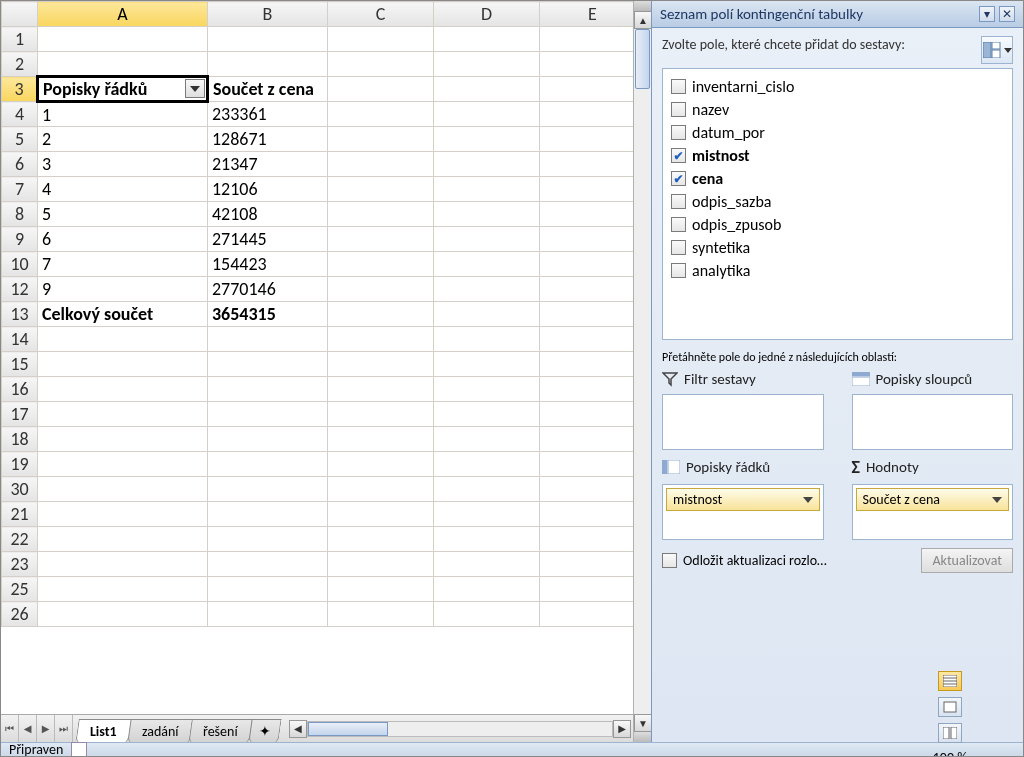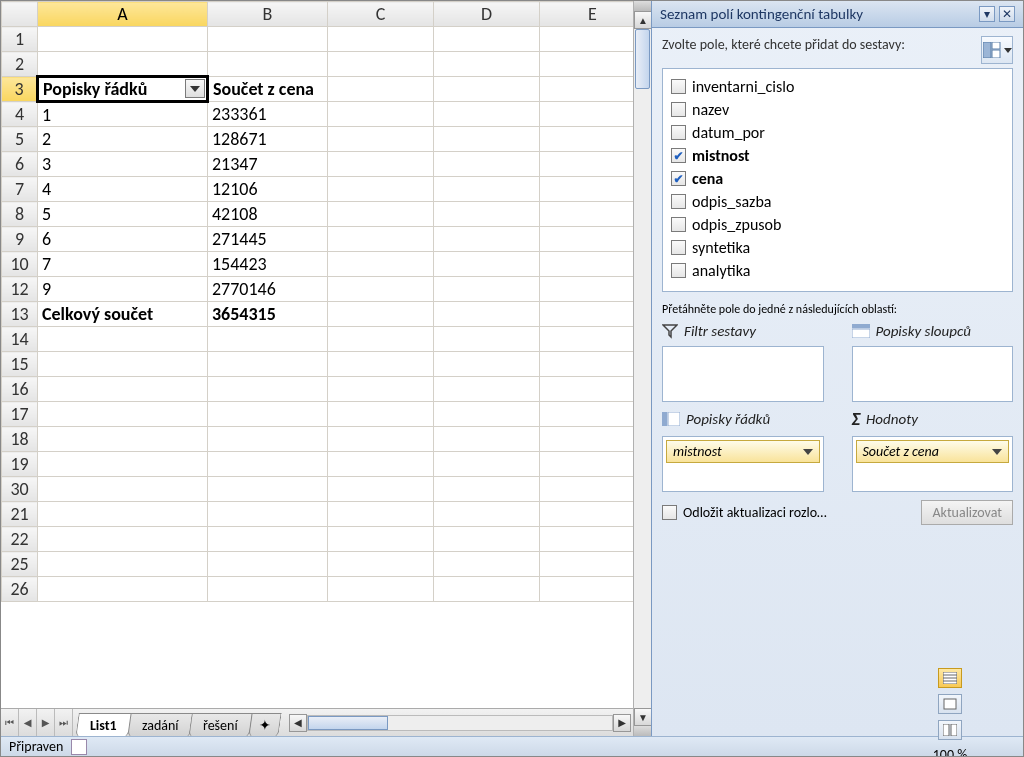--- a/index.html
+++ b/index.html
@@ -38,33 +38,33 @@
 .side-panel { width: 372px; background: linear-gradient(#eaf0f8,#dde6f2); border-left:1px solid #7a99c2; display:flex; flex-direction:column; }
 .panel-title { background: linear-gradient(#dbe5f1,#b8cce4); border-bottom:1px solid #7a99c2; padding:4px 8px; font-size:15px; display:flex; align-items:center; justify-content:space-between; color:#1f3864;}
 .panel-title .ctrls { display:flex; gap:4px;}
 .panel-title .ctrl { width:16px;height:16px;border:1px solid #7a99c2;background:linear-gradient(#f0f4fa,#d0dcec);display:flex;align-items:center;justify-content:center;font-size:12px;}
 .panel-body { padding:8px 10px; flex:1; display:flex; flex-direction:column; overflow:hidden;}
 .choose-label { font-size:14px; color:#333; flex:1;}
 .choose-row { display:flex; align-items:flex-start; gap:2px; margin-bottom:4px;}
 .layout-btn { width:32px;height:28px;border:1px solid #9db4d0;background:linear-gradient(#f8fbff,#dce6f2);display:flex;align-items:center;justify-content:center;}
 .layout-btn svg,.area-label svg{display:block;}
 .layout-dd { width:0;height:0;border-left:4px solid transparent;border-right:4px solid transparent;border-top:5px solid #333; margin-left:3px;}
-.field-list { background:#fff; border:1px solid #9db4d0; padding:6px 6px; height:224px; overflow:auto;}
+.field-list { background:#fff; border:1px solid #9db4d0; padding:6px 6px; height:272px; overflow:auto;}
 .field-item { display:flex; align-items:center; gap:6px; padding:2px 2px; font-size:16px;}
 .field-item.checked { font-weight:bold;}
 .chk { width:15px;height:15px;border:1px solid #7a7a7a;background:linear-gradient(#fafafa,#e6e6e6);display:flex;align-items:center;justify-content:center;font-size:12px;color:#1f5fbf;}
 .areas-label { font-size:12px; margin:10px 0 6px;}
-.areas-grid { display:grid; grid-template-columns:1fr 1fr; grid-template-rows:auto auto auto auto; gap:6px 28px;font-style:italic;}
+.areas-grid { display:grid; grid-template-columns:1fr 1fr; grid-template-rows:auto auto auto auto; gap:6px 28px;}
 .area-label { display:flex; align-items:center; gap:6px; font-size:15px; color:#222;}
 .area-box { background:#fff; border:1px solid #9db4d0; height:56px; padding:3px;}
 .area-pill { background:linear-gradient(#fefcea,#f9e39a); border:1px solid #c6a93e; padding:2px 6px; font-size:14px; display:flex; align-items:center; justify-content:space-between;}
 .pill-tri { width:0;height:0;border-left:5px solid transparent;border-right:5px solid transparent;border-top:6px solid #444;}
 .defer-row { display:flex; align-items:center; gap:6px; margin-top:8px; font-size:14px;}
 .update-btn { margin-left:auto; padding:3px 10px; border:1px solid #aaa; background:linear-gradient(#f4f4f4,#dedede); color:#888; font-size:14px;}
-.status-bar { height:20px; background:linear-gradient(#dfe9f5,#cdd9e8); border-top:1px solid #9db4d0; display:flex; align-items:center; padding:0 8px; font-size:14px;}
+.status-bar { height:14px; background:linear-gradient(#dfe9f5,#cdd9e8); border-top:1px solid #9db4d0; display:flex; align-items:center; padding:0 8px; font-size:14px;}
 .status-left { display:flex; align-items:center; gap:8px;}
 .status-icon { width:16px;height:16px;border:1px solid #98a;background:#fff;}
 .status-right { margin-left:auto; display:flex; align-items:center; gap:6px;flex-direction:column;}
 .view-btn { width:24px;height:20px;border:1px solid #8fa5c0;background:linear-gradient(#f2f6fb,#d8e2ef);display:flex;align-items:center;justify-content:center;}
 .view-btn.active { background:linear-gradient(#fde8a4,#f8c955); border-color:#c79a1e;}
 .zoom-slider { width:130px; height:4px; background:#b0b0b0; position:relative; border-radius:2px;}
 .zoom-slider .tick { position:absolute; left:50%; top:-4px; width:1px; height:12px; background:#666;}
 .zoom-slider .knob { position:absolute; left:50%; top:-6px; width:10px; height:16px; transform:translateX(-50%); background:linear-gradient(#f7f7f7,#cfcfcf); border:1px solid #777; border-radius:2px;}
 .zoom-btn { width:20px;height:20px;border:1px solid #8fa5c0;border-radius:10px;background:linear-gradient(#f2f6fb,#d8e2ef);display:flex;align-items:center;justify-content:center;font-size:14px;}
 </style>
@@ -256,20 +256,28 @@
             </tr>
             <tr>
               <th class="rowh">22</th>
               <td class=""></td>
               <td class=""></td>
               <td class=""></td>
               <td class=""></td>
               <td class=""></td>
             </tr>
             <tr>
+              <th class="rowh">23</th>
+              <td class=""></td>
+              <td class=""></td>
+              <td class=""></td>
+              <td class=""></td>
+              <td class=""></td>
+            </tr>
+            <tr>
               <th class="rowh">25</th>
               <td class=""></td>
               <td class=""></td>
               <td class=""></td>
               <td class=""></td>
               <td class=""></td>
             </tr>
             <tr>
               <th class="rowh">26</th>
               <td class=""></td>

